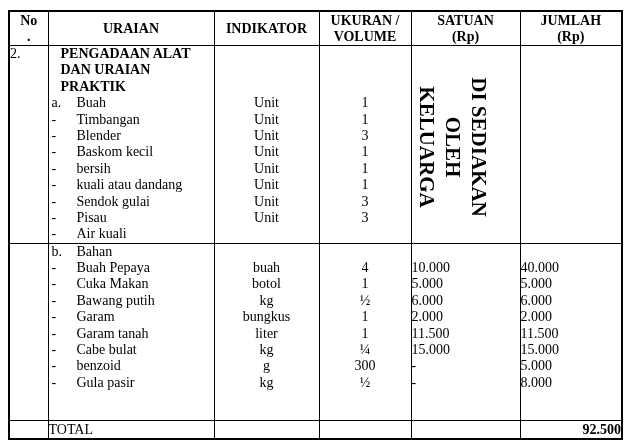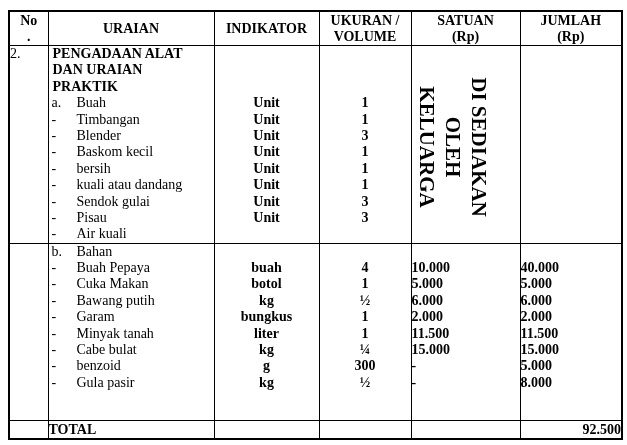--- a/index.html
+++ b/index.html
@@ -21,42 +21,42 @@
   thead th{
     height:33px;font-weight:bold;text-align:center;vertical-align:middle;
   }
   .hwrap{display:flex;flex-direction:column;justify-content:center;height:33px;}
   .hl{line-height:16px;}
   
   .line{height:16.4px;line-height:16.4px;white-space:nowrap;}
   .u{display:flex;padding-left:3px;}
   .u .bullet{width:25px;flex:0 0 25px;}
   .u .txt{flex:1;}
-  .title{font-weight:bold;padding-left:4px;}
+  .title{font-weight:bold;padding-left:12px;}
   
   .cell-no{padding:2px 0 0 9px;font-size:14px;}
   .cell-uraian{padding:2px 0 0 9px;}
   .cell-center .line{text-align:center;}
   .cell-right .line{text-align:left;}
   .cell-satuan .line{padding-right:26px;}
   .cell-jumlah .line{padding-right:20px;}
   .offset3{margin-top:49.2px;} 
-  .pad-top{padding-top:2px;font-weight:bold;}
+  .pad-top{padding-top:2px;}
   
   .satuan-note-cell{position:relative;}
   .note-outer{position:absolute;inset:0;display:flex;align-items:center;justify-content:center;}
   .note-inner{
     transform:rotate(90deg) translate(3px,13px);
     font-weight:bold;font-size:21px;line-height:26px;
     text-align:center;white-space:nowrap;
   }
   .note-inner .line{height:26px;line-height:26px;}
   
   .total-row td{height:17px;vertical-align:middle;}
-  .total-label{font-weight:bold;padding-left:20px;line-height:17px;}
+  .total-label{font-weight:normal;padding-left:20px;line-height:17px;}
   .total-value{font-weight:bold;text-align:right;padding-right:28px;line-height:17px;}
   tr.section-a td{height:196px;}
   tr.section-b td{height:176px;}
 </style>
 </head>
 <body>
 
 <table class="doc-table">
   <colgroup>
     <col style="width:39px">
@@ -210,21 +210,21 @@
             <div class="line u">
               <span class="bullet">-</span>
               <span class="txt">Bawang putih</span>
             </div>
             <div class="line u">
               <span class="bullet">-</span>
               <span class="txt">Garam</span>
             </div>
             <div class="line u">
               <span class="bullet">-</span>
-              <span class="txt">Minyak tanah</span>
+              <span class="txt">Garam tanah</span>
             </div>
             <div class="line u">
               <span class="bullet">-</span>
               <span class="txt">Cabe bulat</span>
             </div>
             <div class="line u">
               <span class="bullet">-</span>
               <span class="txt">benzoid</span>
             </div>
             <div class="line u">

